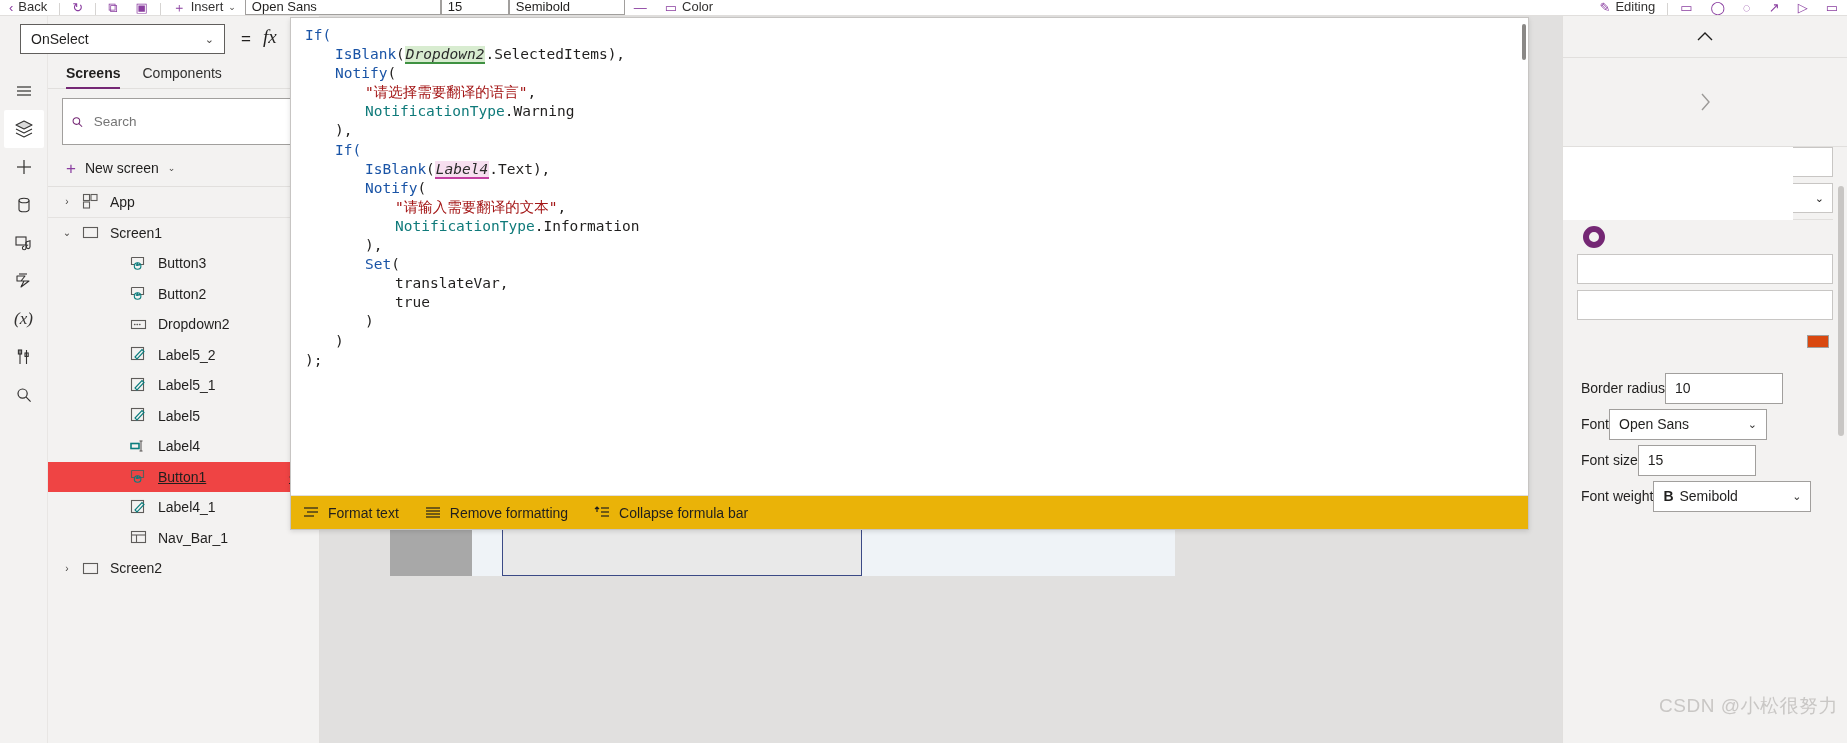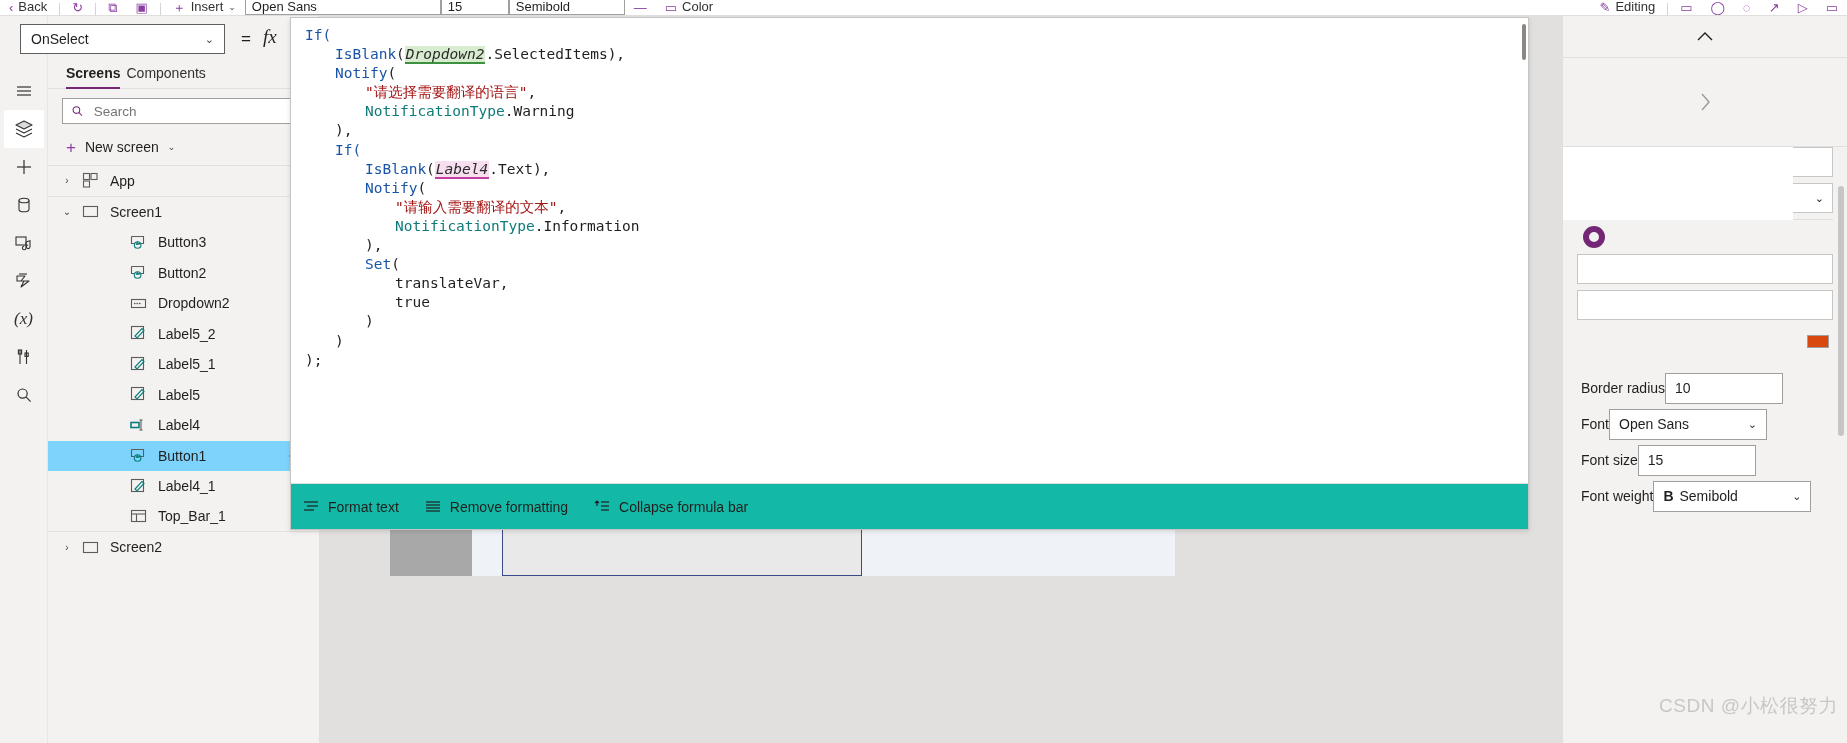--- a/index.html
+++ b/index.html
@@ -71,37 +71,37 @@
     z-index: 4;
     overflow: hidden;
   }
   .tree-head {
     padding: 16px 18px 0 18px;
     display: flex; align-items: flex-start; justify-content: space-between;
   }
   .tree-title { font-size: 19px; font-weight: 600; color: #201f1e; letter-spacing: .1px; }
   .tree-collapse { color: #605e5c; font-size: 13px; cursor: pointer; padding-top: 4px; }
   .tree-tabs {
-    display: flex; gap: 6px; padding: 11px 18px 0 18px;
+    display: flex; gap: 22px; padding: 11px 18px 0 18px;
     border-bottom: 1px solid #e1dfdd;
   }
   .tree-tab {
     font-size: 14px; color: #323130; padding-bottom: 7px;
     cursor: pointer; position: relative;
   }
   .tree-tab.active { font-weight: 700; color: #201f1e; }
   .tree-tab.active:after {
     content: ""; position: absolute; left: 0; right: 0; bottom: -1px;
     height: 2.5px; background: #742774;
   }
   .tree-search-wrap { padding: 9px 14px 9px 14px; }
   .tree-search {
     display: flex; align-items: center; gap: 8px;
     background: #ffffff; border: 1px solid #a19f9d;
-    height: 26px; padding: 0 8px;
+    height: 47px; padding: 0 8px;
   }
   .tree-search input {
     border: 0; outline: 0; background: transparent;
     font-size: 13.5px; color: #605e5c; width: 100%;
     font-family: "Liberation Sans", sans-serif;
   }
   .newscreen {
     display: flex; align-items: center; gap: 9px;
     padding: 6px 18px 10px 18px; font-size: 14px; color: #201f1e;
     border-bottom: 1px solid #e1dfdd; cursor: pointer;
@@ -109,21 +109,21 @@
   .plus-ico { color: #8a3ea0; font-size: 17px; line-height: 13px; font-weight: 300; }
   .chev-small { color: #4a4846; font-size: 9px; }
 
   .tree-list { overflow: hidden; }
   .tree-row {
     display: flex; align-items: center; height: 30.5px;
     font-size: 14px; color: #201f1e; cursor: pointer;
     padding-right: 10px; position: relative;
   }
   .tree-row.sep-b { border-bottom: 1px solid #e4e2e0; }
-  .tree-row.selected { background: #7dd3fc; }
+  .tree-row.selected { background: #ef4444; text-decoration: underline; }
   .tree-row .twisty {
     width: 22px; display: flex; align-items: center; justify-content: center;
     color: #4a4846; font-size: 10px;
   }
   .tree-row .t-ico {
     width: 24px; display: flex; align-items: center; justify-content: center;
   }
   .tree-row .t-label { padding-left: 8px; white-space: nowrap; }
   .tree-row .t-more {
     margin-left: auto; color: #323130; font-size: 15px; letter-spacing: 1.4px;
@@ -192,21 +192,21 @@
     background: #d8ecd0; border-bottom: 2.5px solid #3f9142;
     padding: 0 1px;
   }
   .k-ctrl-pink {
     font-style: italic; color: #2b2b2b;
     background: #f7dff0; border-bottom: 2.5px solid #c23fa1;
     padding: 0 1px;
   }
 
   .fbar-foot {
-    height: 46px; border-top: 1px solid #e1dfdd; background: #14b8a6;
+    height: 34px; border-top: 1px solid #e1dfdd; background: #eab308;
     display: flex; align-items: center; gap: 26px; padding-left: 12px;
     font-size: 14px; color: #201f1e;
   }
   .foot-item { display: flex; align-items: center; gap: 9px; cursor: pointer; }
 
   .fbar-vscroll {
     position: absolute; right: 2px; top: 6px; width: 4px; height: 36px;
     background: #8a8886; border-radius: 2px;
   }
 
@@ -578,32 +578,32 @@
         <div class="tree-row lvl2">
           <span class="twisty"></span>
           <span class="t-ico">
             <svg width="17" height="17" viewBox="0 0 17 17">
               <rect x="1.5" y="1.5" width="12" height="12" fill="none" stroke="#5e5c5a" stroke-width="1.1"></rect>
               <path d="M5 11 L12 3.5 L14 5.5 L7 13 Z" fill="none" stroke="#0a7d7d" stroke-width="1.1"></path>
             </svg>
           </span>
           <span class="t-label">Label4_1</span>
         </div>
-        <div class="tree-row lvl2 sep-b">
+        <div class="tree-row lvl2">
           <span class="twisty"></span>
           <span class="t-ico">
             <svg width="17" height="17" viewBox="0 0 17 17">
               <g fill="none" stroke="#5e5c5a" stroke-width="1.1">
                 <rect x="1.5" y="2.5" width="14" height="11"></rect>
                 <line x1="1.5" y1="6" x2="15.5" y2="6"></line>
                 <line x1="6.5" y1="6" x2="6.5" y2="13.5"></line>
               </g>
             </svg>
           </span>
-          <span class="t-label">Top_Bar_1</span>
+          <span class="t-label">Nav_Bar_1</span>
         </div>
         <div class="tree-row lvl0">
           <span class="twisty">›</span>
           <span class="t-ico">
             <svg width="17" height="17" viewBox="0 0 17 17">
               <rect x="1.5" y="3.5" width="14" height="10" fill="none" stroke="#5e5c5a" stroke-width="1.1"></rect>
             </svg>
           </span>
           <span class="t-label">Screen2</span>
         </div>

